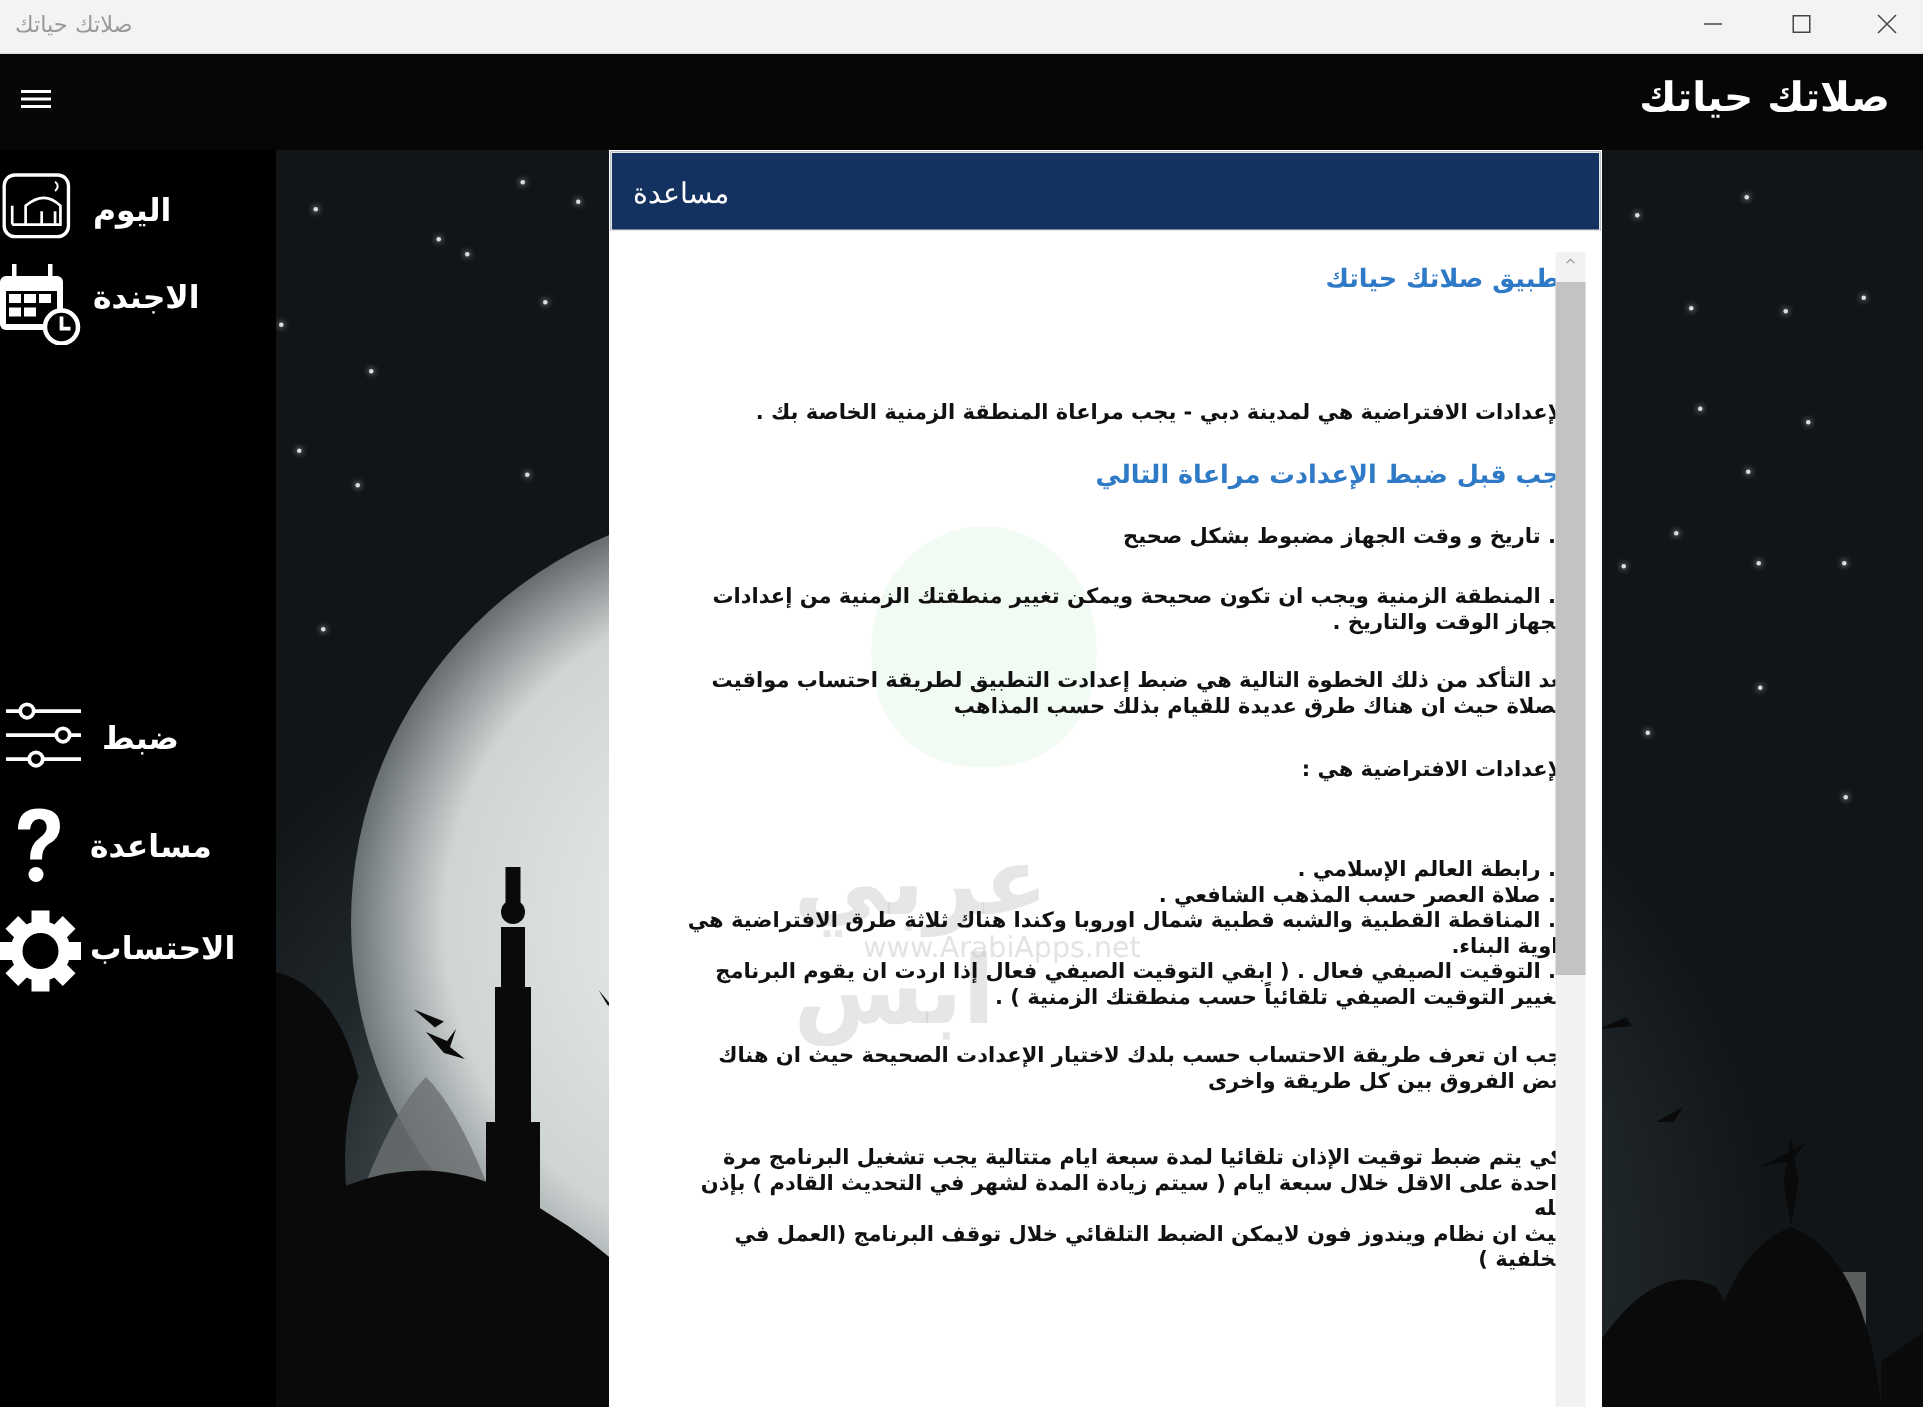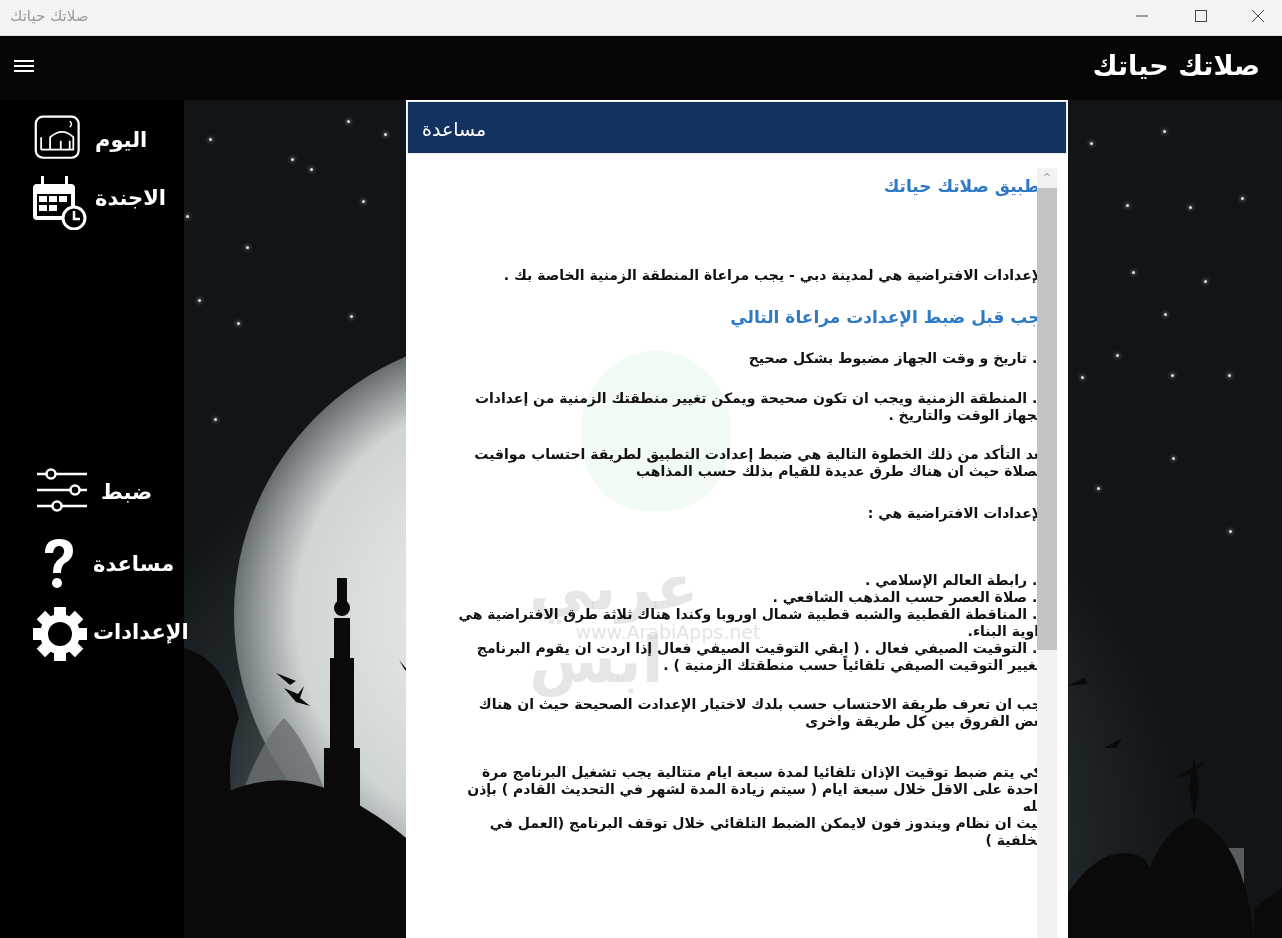--- a/index.html
+++ b/index.html
@@ -17,21 +17,21 @@
   .apptitle { position: absolute; right: 22px; top: 14px; font-size: 27px; color: #fff; font-weight: bold; direction: rtl; }
 
   .bg { position: absolute; left: 184px; top: 100px; width: 1098px; height: 838px; overflow: hidden;
         background: radial-gradient(ellipse 560px 460px at 40% 88%, #d8dcdc 0%, #9aa2a4 28%, #4f585b 55%, #20272a 78%, #111518 100%); }
   .star { position: absolute; width: 3px; height: 3px; border-radius: 50%; background: #ddd; box-shadow: 0 0 4px #fff; }
   .moon { position: absolute; left: 50px; top: 235px; width: 560px; height: 560px; border-radius: 50%;
           background: radial-gradient(circle at 50% 50%, #f0f2f2 0%, #cfd4d4 55%, rgba(160,170,172,0.4) 75%, rgba(0,0,0,0) 80%); }
   .silhouette { position: absolute; left: 0; bottom: 0; width: 1098px; height: 420px; }
 
   .sidebar { position: absolute; left: 0; top: 100px; width: 184px; height: 838px; background: #000; }
-  .nav-item { position: absolute; left: 0; width: 220px; height: 66px; cursor: pointer; margin-left: 33px; }
+  .nav-item { position: absolute; left: 0; width: 220px; height: 66px; cursor: pointer; }
   .nav-item .nicon { position: absolute; left: 0; top: 6px; width: 56px; height: 56px; }
   .nav-item .nlabel { position: absolute; top: 18px; color: #fff; font-size: 21px; font-weight: bold; direction: rtl; }
 
   .panel { position: absolute; left: 406px; top: 100px; width: 662px; height: 838px; background: #fff; border: 1px solid #fff; }
   .panel-header { position: absolute; left: 0; top: 0; width: 660px; height: 53px; background: #14325f; border: 1px solid #e8e8e8; }
   .panel-header .ptitle { position: absolute; left: 14px; top: 16px; color: #fff; font-size: 19px; direction: rtl; }
   .content { position: absolute; left: 0; top: 67px; width: 632px; height: 771px; overflow: hidden; }
   .content-inner { position: absolute; right: 0; top: 0; width: 600px; direction: rtl; text-align: right; }
   .h-blue { color: #2f7ac7; font-size: 17px; font-weight: bold; }
   .p { color: #111; font-size: 14px; font-weight: bold; line-height: 17px; }
@@ -189,21 +189,21 @@
         <rect x="-27" y="-6" width="12" height="12"></rect>
           <rect x="15" y="-6" width="12" height="12"></rect>
         <rect x="-6" y="-27" width="12" height="12" transform="rotate(45)"></rect>
           <rect x="-6" y="15" width="12" height="12" transform="rotate(45)"></rect>
         <rect x="-27" y="-6" width="12" height="12" transform="rotate(45)"></rect>
           <rect x="15" y="-6" width="12" height="12" transform="rotate(45)"></rect>
         <circle r="20"></circle>
       </g>
       <circle cx="27" cy="28" r="12" fill="#000"></circle>
     </svg>
-    <span class="nlabel" style="left:60px;top:20px">الإعدادات</span>
+    <span class="nlabel" style="left:60px;top:20px">الاحتساب</span>
   </div>
 </div>
 
 <div class="panel">
   <div class="panel-header">
     <div class="ptitle">مساعدة</div>
   </div>
 
   <div class="watermark" style="left:114px;top:250px">
     <div class="wm-logo"></div>

